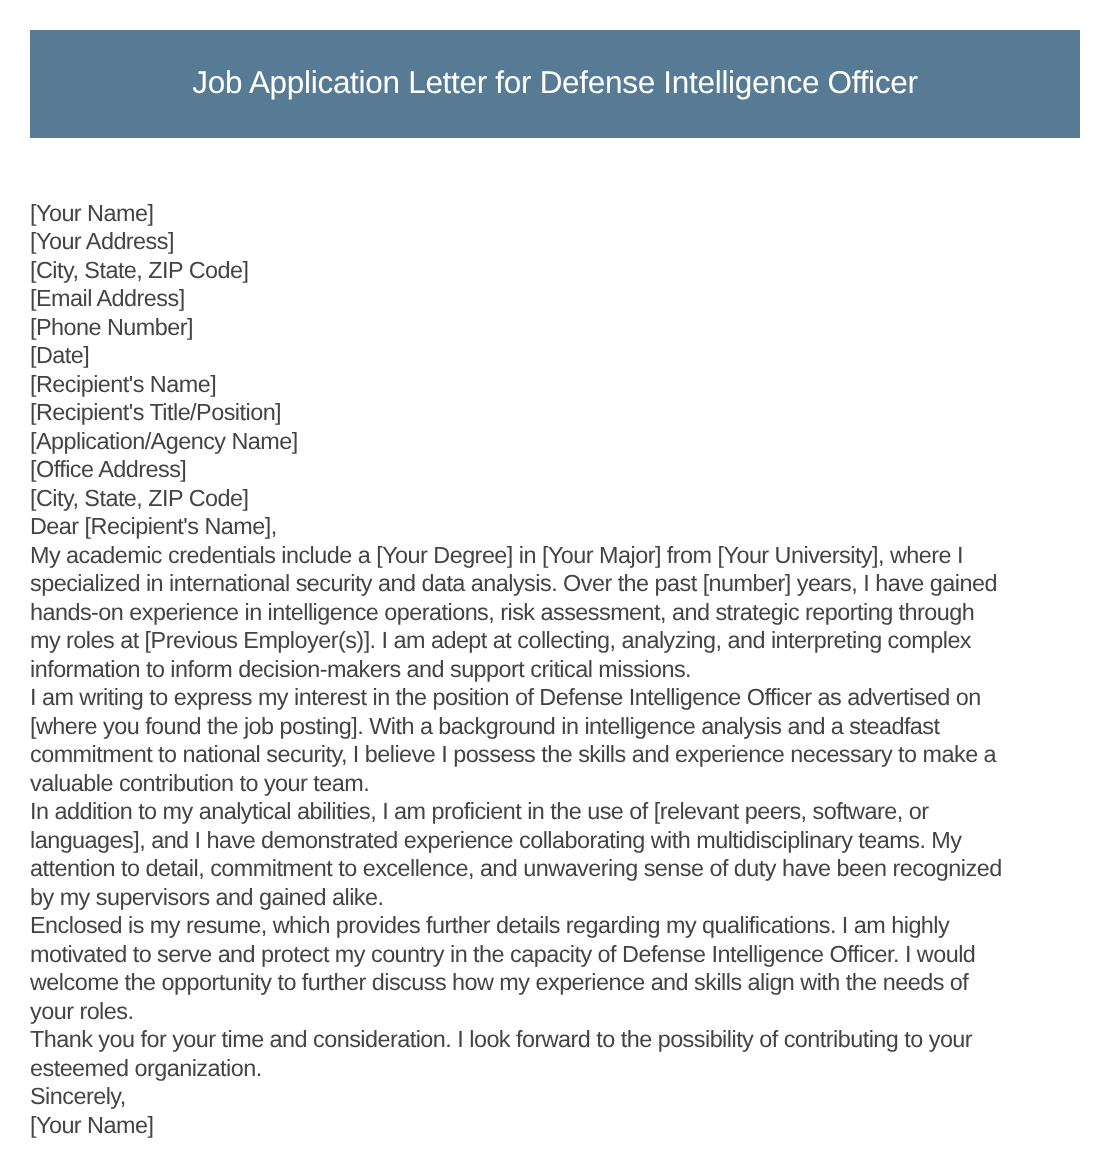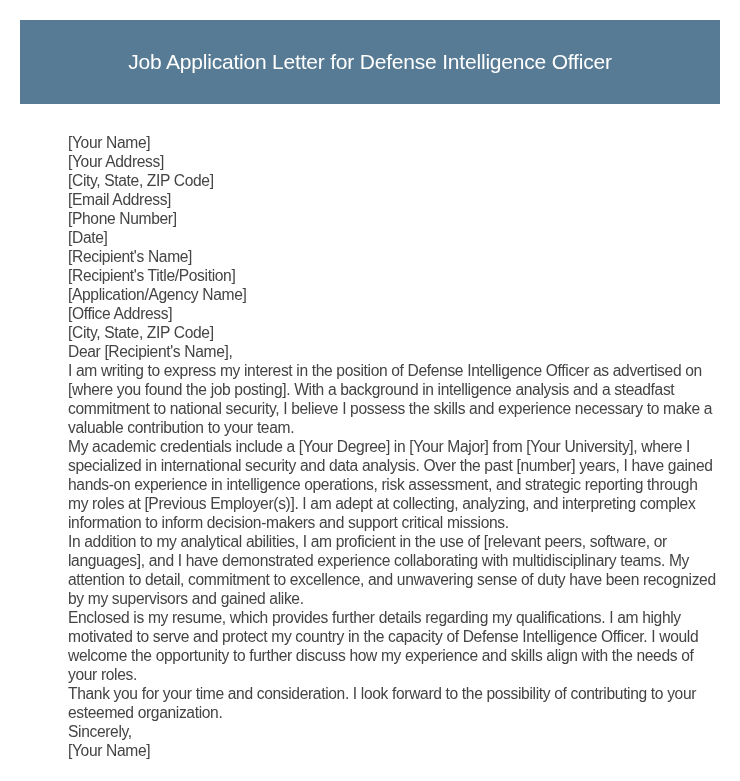--- a/index.html
+++ b/index.html
@@ -12,21 +12,21 @@
       height: 781px;
       overflow: hidden;
       position: relative;
       font-family: "Liberation Sans", sans-serif;
     }
     .header {
       position: absolute;
       left: 20px;
       top: 20px;
       width: 700px;
-      height: 84px;
+      height: 72px;
       background: #577b95;
       display: flex;
       align-items: center;
       justify-content: center;
     }
     .header-title {
       color: #ffffff;
       font-size: 21px;
       letter-spacing: -0.2px;
       font-family: "Liberation Sans", sans-serif;
@@ -40,21 +40,20 @@
       color: #444444;
       font-size: 15.6px;
       line-height: 19px;
       letter-spacing: -0.35px;
       font-family: "Liberation Sans", sans-serif;
     }
     .line {
       display: block;
       white-space: nowrap;
       height: 19px;
-      margin-left: 48px;
     }
     .para {
       display: block;
     }
   </style>
 </head>
 <body>
 
 <div class="header">
   <div class="header-title">Job Application Letter for Defense Intelligence Officer</div>
@@ -68,32 +67,32 @@
   <span class="line">[Phone Number]</span>
   <span class="line">[Date]</span>
   <span class="line">[Recipient's Name]</span>
   <span class="line">[Recipient's Title/Position]</span>
   <span class="line">[Application/Agency Name]</span>
   <span class="line">[Office Address]</span>
   <span class="line">[City, State, ZIP Code]</span>
   <span class="line">Dear [Recipient's Name],</span>
 
   <div class="para">
-    <span class="line">I am writing to express my interest in the position of Defense Intelligence Officer as advertised on</span>
-    <span class="line">[where you found the job posting]. With a background in intelligence analysis and a steadfast</span>
-    <span class="line">commitment to national security, I believe I possess the skills and experience necessary to make a</span>
-    <span class="line">valuable contribution to your team.</span>
-  </div>
-
-  <div class="para">
     <span class="line">My academic credentials include a [Your Degree] in [Your Major] from [Your University], where I</span>
     <span class="line">specialized in international security and data analysis. Over the past [number] years, I have gained</span>
     <span class="line">hands-on experience in intelligence operations, risk assessment, and strategic reporting through</span>
     <span class="line">my roles at [Previous Employer(s)]. I am adept at collecting, analyzing, and interpreting complex</span>
     <span class="line">information to inform decision-makers and support critical missions.</span>
+  </div>
+
+  <div class="para">
+    <span class="line">I am writing to express my interest in the position of Defense Intelligence Officer as advertised on</span>
+    <span class="line">[where you found the job posting]. With a background in intelligence analysis and a steadfast</span>
+    <span class="line">commitment to national security, I believe I possess the skills and experience necessary to make a</span>
+    <span class="line">valuable contribution to your team.</span>
   </div>
 
   <div class="para">
     <span class="line">In addition to my analytical abilities, I am proficient in the use of [relevant peers, software, or</span>
     <span class="line">languages], and I have demonstrated experience collaborating with multidisciplinary teams. My</span>
     <span class="line">attention to detail, commitment to excellence, and unwavering sense of duty have been recognized</span>
     <span class="line">by my supervisors and gained alike.</span>
   </div>
 
   <div class="para">

